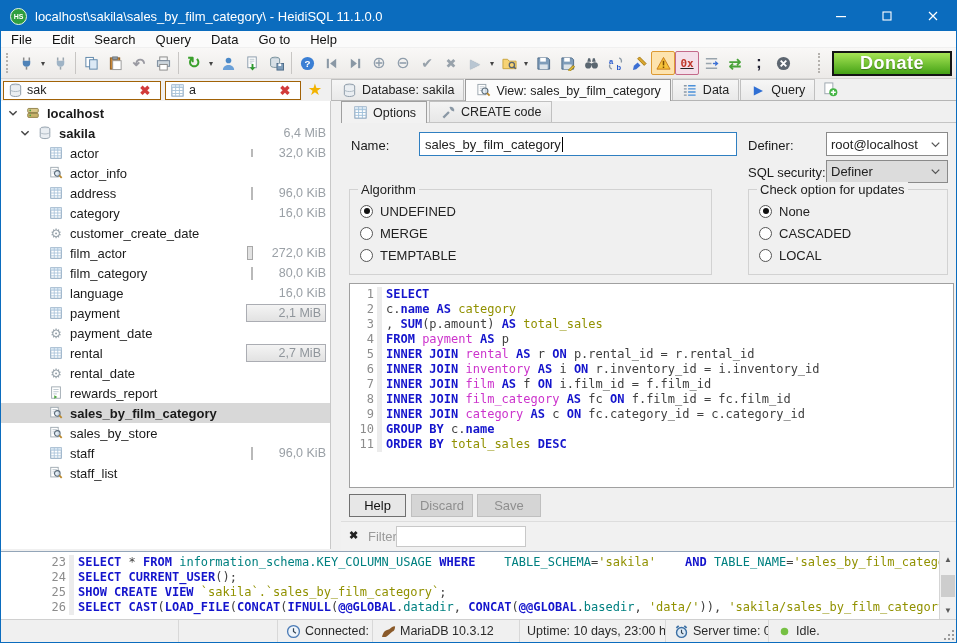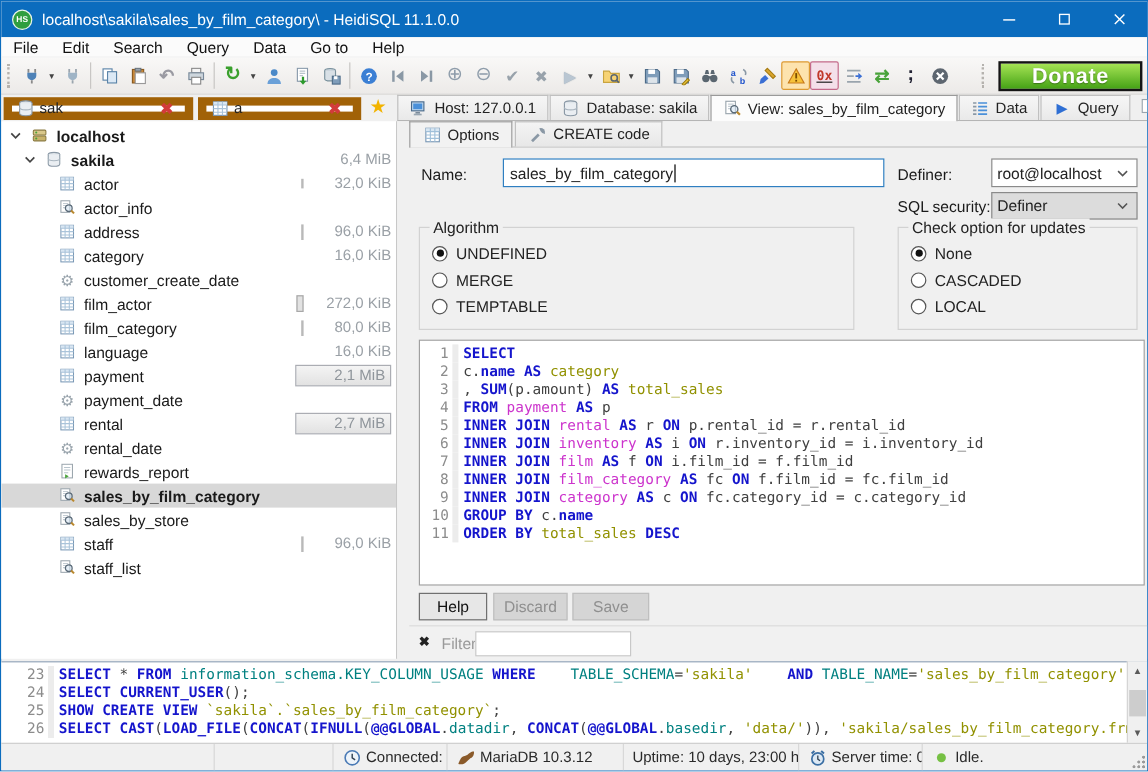--- a/index.html
+++ b/index.html
@@ -25,21 +25,21 @@
   .tgrip{width:5px;height:20px;margin:0 3px;border-left:2px dotted #b5b2ae;}
   .tbtn{width:24px;height:24px;display:flex;align-items:center;justify-content:center;border:1px solid transparent;border-radius:2px;flex:0 0 auto;}
   .tbtn.active-orange{background:#fde3ae;border-color:#dd9a33;}
   .tbtn.active-pink{background:#f4e0ea;border-color:#c46a8a;text-decoration:underline;}
   .tsep{width:1px;height:22px;background:#c8c6c4;margin:0 3px;flex:0 0 auto;}
   .dd{font-size:8px;color:#444;width:10px;text-align:center;flex:0 0 auto;}
   .donate{position:absolute;right:4px;top:3px;width:120px;height:25px;background:linear-gradient(#a6e455,#45a216);border:2px solid #151515;color:#fff;font-weight:bold;font-size:18px;display:flex;align-items:center;justify-content:center;letter-spacing:.5px;text-shadow:0 1px 1px rgba(0,0,0,.35);}
 
   
   .filter-row{position:absolute;left:0;top:78px;width:330px;height:22px;background:#f0f0f0;display:flex;align-items:center;}
-  .fbox{height:19px;background:#fff;border:7px solid #a16207;display:flex;align-items:center;padding:0 3px;}
+  .fbox{height:19px;background:#fff;border:1px solid #a16207;display:flex;align-items:center;padding:0 3px;}
   .fbox .ico{margin-right:4px;}
   .fbox .ftext{flex:1;font-size:12.5px;}
   .fbox1{width:158px;margin-left:2px;}
   .fbox2{width:136px;margin-left:4px;}
   .starbtn{margin-left:6px;}
 
   
   .tabsrow{position:absolute;left:330px;top:78px;right:0;height:22px;display:flex;align-items:flex-end;border-bottom:1px solid #b5b5b5;background:#f0f0f0;}
   .mtab{height:21px;display:flex;align-items:center;padding:0 9px;background:linear-gradient(#f6f6f6,#e9e9e9);border:1px solid #c0c0c0;border-bottom:none;margin-right:1px;white-space:nowrap;font-size:12.5px;}
   .mtab .ico{margin-right:5px;}
@@ -107,21 +107,21 @@
 
   
   .filterbar{position:absolute;left:0;right:0;top:420px;height:30px;background:#f1f1f1;border-top:1px solid #ddd;}
   .fclose{position:absolute;left:8px;top:8px;font-size:11px;font-weight:bold;color:#222;line-height:1;}
   .fblabel{position:absolute;left:27px;top:7px;color:#9a9a9a;}
   .fbinput{position:absolute;left:55px;top:4px;width:130px;height:21px;background:#fff;border:1px solid #c8c8c8;}
 
   
   .log{position:absolute;left:0;top:550px;right:0;height:68px;background:#fff;border-top:1px solid #93a5b8;padding-top:3px;overflow:hidden;}
   .log .lnum{width:36px;}
-  .log .cline{height:15px;}
+  .log .cline{height:15px;padding-left:29px;}
   .scrollbar{position:absolute;right:0;top:550px;width:17px;height:68px;background:#f0f0f0;border-left:1px solid #d5d5d5;}
   .sbtn{position:absolute;left:0;width:16px;height:17px;display:flex;align-items:center;justify-content:center;color:#5a5a5a;font-size:8px;}
   .sbtn.up{top:0;}
   .sbtn.down{bottom:0;}
   .sthumb{position:absolute;left:1px;top:24px;width:14px;height:22px;background:#cdcdcd;}
 
   
   .statusbar{position:absolute;left:0;top:618px;right:0;height:23px;background:#f0f0f0;border-top:1px solid #d0d0d0;display:flex;align-items:center;}
   .scell{height:100%;display:flex;align-items:center;padding:0 7px;border-right:1px solid #d8d8d8;color:#2a2a2a;font-size:12.5px;white-space:nowrap;overflow:hidden;flex:0 0 auto;}
   .scell .ico{margin-right:4px;flex:0 0 auto;}
@@ -430,31 +430,20 @@
           </svg>
         </span>
       <span class="ftext">a</span>
       <span class="ico ico-clear-x">✖</span>
     </div>
     <span class="ico ico-star starbtn">★</span>
   </div>
 
   <div class="tabsrow">
       <div class="mtab">
-        <span class="ico ico-host">
-          <svg viewBox="0 0 16 16">
-            <rect x="1" y="2" width="11" height="8" fill="#bcd6ee" stroke="#4a6a8a"></rect>
-            <rect x="2.5" y="3.5" width="8" height="5" fill="#4a90d9"></rect>
-            <rect x="4.5" y="11" width="4" height="1.5" fill="#7a8a99"></rect>
-            <rect x="3" y="12.5" width="7" height="1.5" fill="#99a6b2"></rect>
-          </svg>
-        </span>
-        <span>Host: 127.0.0.1</span>
-      </div>
-      <div class="mtab">
         <span class="ico ico-database">
           <svg viewBox="0 0 16 16">
             <ellipse cx="8" cy="3.2" rx="5.5" ry="2.1" fill="#dfe5ea" stroke="#8a98a5"></ellipse>
             <path d="M2.5 3.2v9c0 1.2 2.5 2.2 5.5 2.2s5.5-1 5.5-2.2v-9" fill="#eaeef2" stroke="#8a98a5"></path>
             <path d="M2.5 7c0 1.2 2.5 2.1 5.5 2.1S13.5 8.2 13.5 7" fill="none" stroke="#aab6c0"></path>
           </svg>
         </span>
         <span>Database: sakila</span>
       </div>
       <div class="mtab active">

